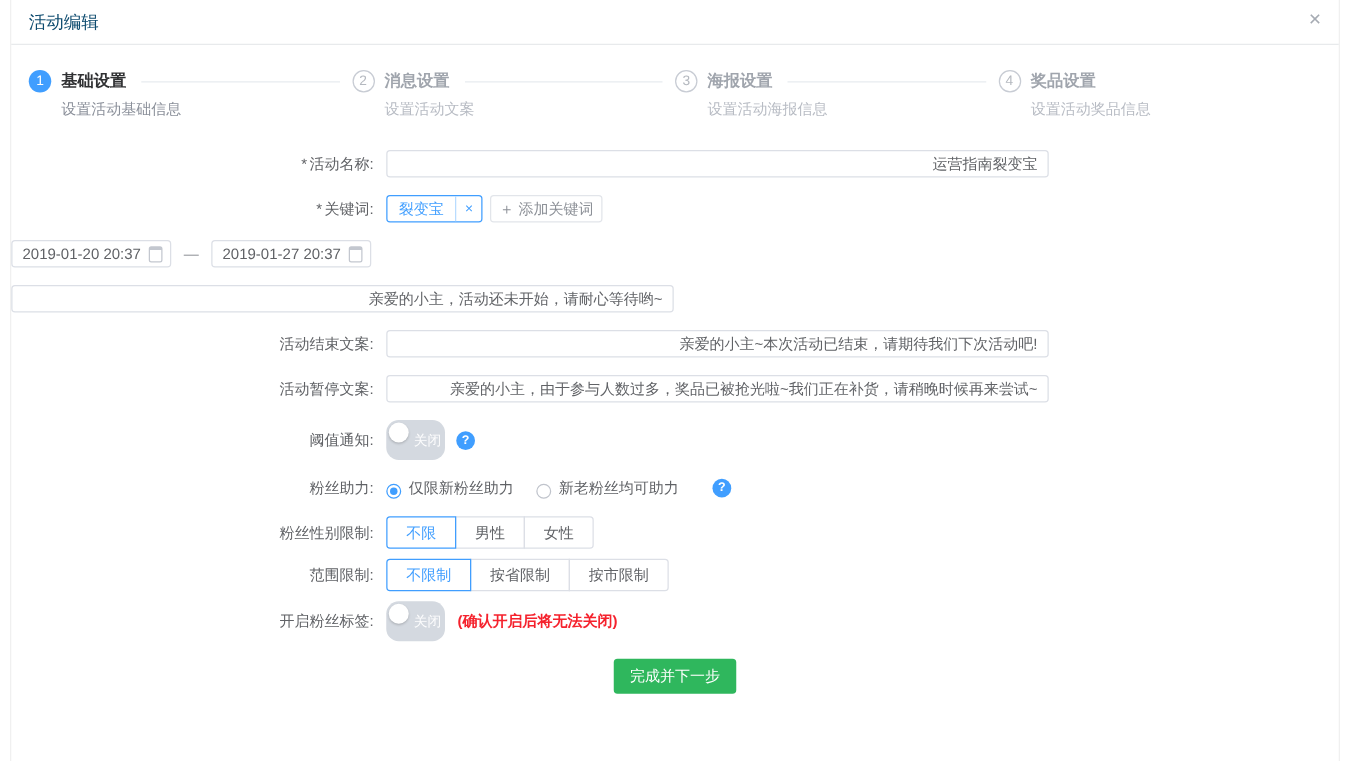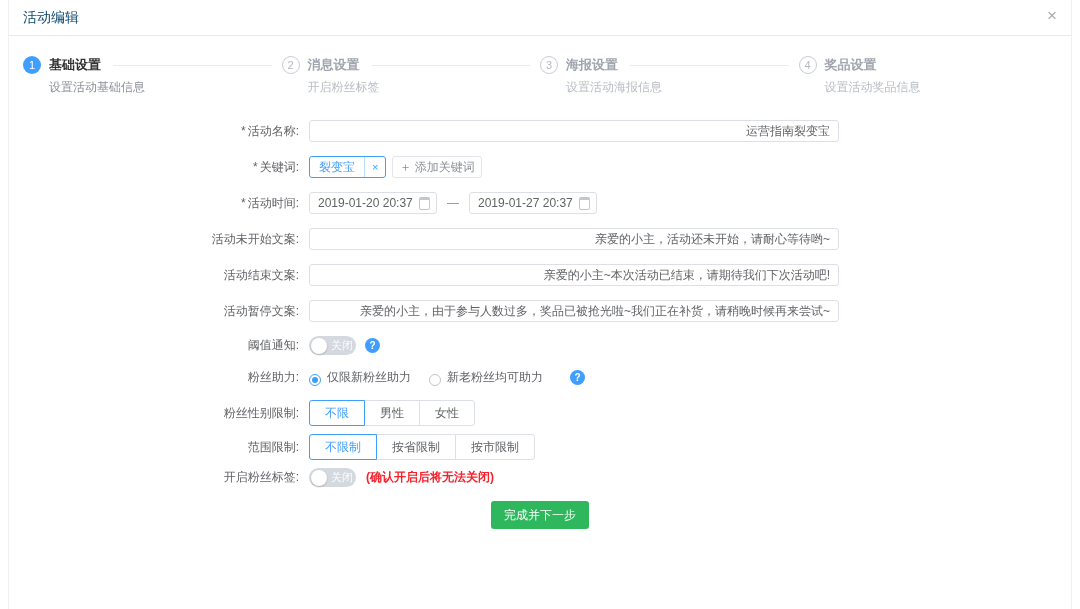--- a/index.html
+++ b/index.html
@@ -52,21 +52,21 @@
     border:1px solid #e2e5ea;border-radius:3px;padding:0 6px;color:#8c9097;
     background:#fff;cursor:pointer;}
   
   .date-ipt{display:inline-flex;align-items:center;width:110px;height:20px;
     border:1px solid #dcdfe6;border-radius:3px;padding:0 8px;background:#fff;cursor:pointer;}
   .date-text{flex:1;color:#606266;white-space:nowrap;}
   .cal-icon{width:9px;height:9px;border:1px solid #c3c7cf;border-top-width:3px;
     border-radius:2px;flex:none;margin-left:6px;}
   .dash{margin:0 10px;color:#909399;}
   
-  .switch{position:relative;display:inline-flex;align-items:center;width:47px;height:19px;
+  .switch{position:relative;display:inline-flex;align-items:center;width:47px;height:32px;
     border-radius:10px;background:#d4d9e0;cursor:pointer;flex:none;}
   .knob{position:absolute;left:2px;top:2px;width:16px;height:16px;border-radius:50%;
     background:#fff;box-shadow:0 1px 2px rgba(0,0,0,.2);}
   .switch-text{margin-left:22px;font-size:11px;color:rgba(255,255,255,.95);}
   .help{display:inline-flex;align-items:center;justify-content:center;width:15px;height:15px;
     border-radius:50%;background:#409EFF;color:#fff;font-size:10px;font-weight:bold;
     margin-left:9px;cursor:pointer;flex:none;}
   
   .radio{display:inline-flex;align-items:flex-end;margin-right:18px;cursor:pointer;color:#606266;}
   .rdot{width:12px;height:12px;border-radius:50%;border:1px solid #c0c4cc;margin-right:6px;
@@ -107,21 +107,21 @@
         <span class="step-line"></span>
       </div>
       <div class="step-desc">设置活动基础信息</div>
     </div>
     <div class="step pending">
       <div class="step-head">
         <span class="step-circle">2</span>
         <span class="step-title">消息设置</span>
         <span class="step-line"></span>
       </div>
-      <div class="step-desc">开启粉丝标签</div>
+      <div class="step-desc">设置活动文案</div>
     </div>
     <div class="step pending">
       <div class="step-head">
         <span class="step-circle">3</span>
         <span class="step-title">海报设置</span>
         <span class="step-line"></span>
       </div>
       <div class="step-desc">设置活动海报信息</div>
     </div>
     <div class="step pending">
@@ -145,34 +145,32 @@
       <div class="lbl"><span class="req">*</span><span>关键词:</span></div>
       <span class="kw-tag">
         <span class="kw-text">裂变宝</span>
         <span class="kw-div"></span>
         <span class="kw-close">×</span>
       </span>
       <span class="kw-add">＋ 添加关键词</span>
     </div>
 
     <div class="row">
-      <div class="lbl"><span class="req">*</span><span>活动时间:</span></div>
       <span class="date-ipt">
         <span class="date-text">2019-01-20 20:37</span>
         <span class="cal-icon"></span>
       </span>
       <span class="dash">—</span>
       <span class="date-ipt">
         <span class="date-text">2019-01-27 20:37</span>
         <span class="cal-icon"></span>
       </span>
     </div>
 
     <div class="row">
-      <div class="lbl">活动未开始文案:</div>
       <input class="ipt w-lg" value="亲爱的小主，活动还未开始，请耐心等待哟~" style="">
     </div>
 
     <div class="row">
       <div class="lbl">活动结束文案:</div>
       <input class="ipt w-lg" value="亲爱的小主~本次活动已结束，请期待我们下次活动吧!" style="">
     </div>
 
     <div class="row">
       <div class="lbl">活动暂停文案:</div>

